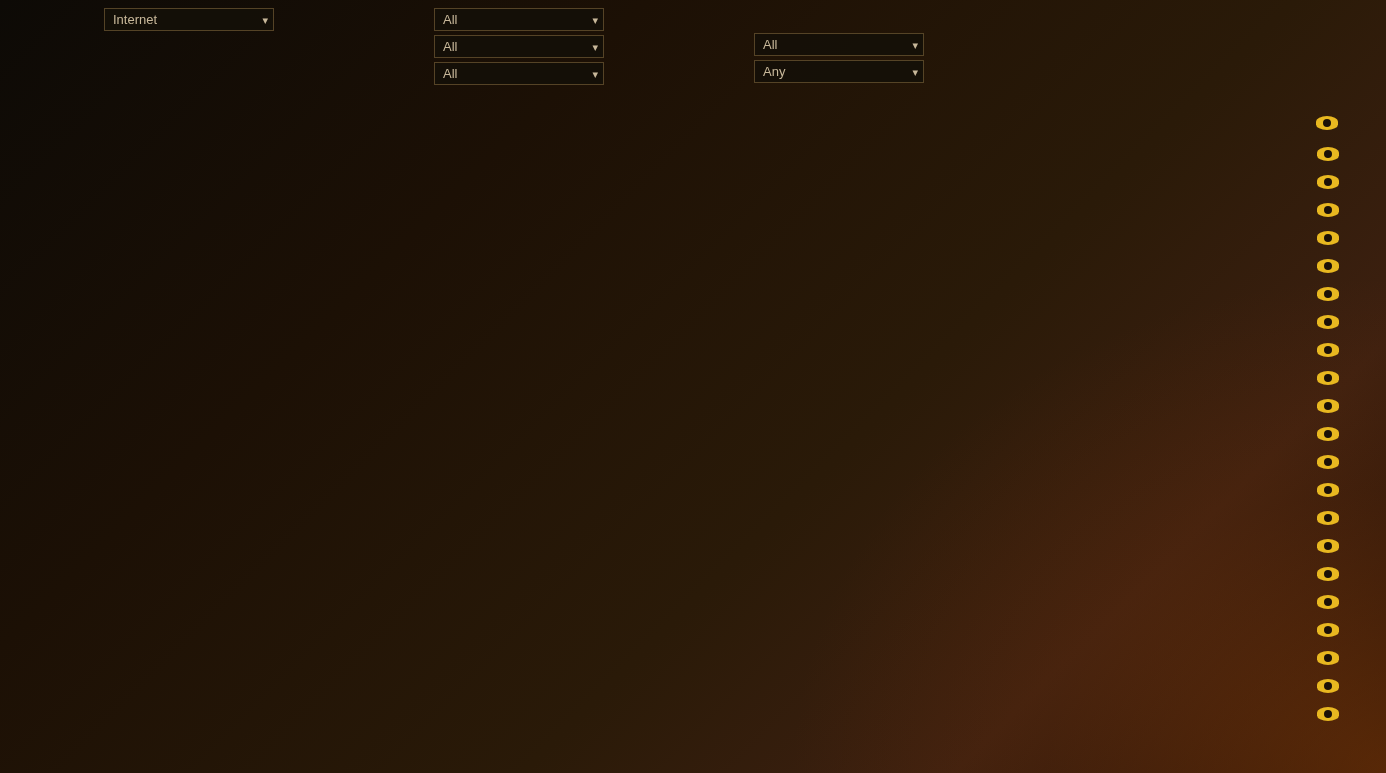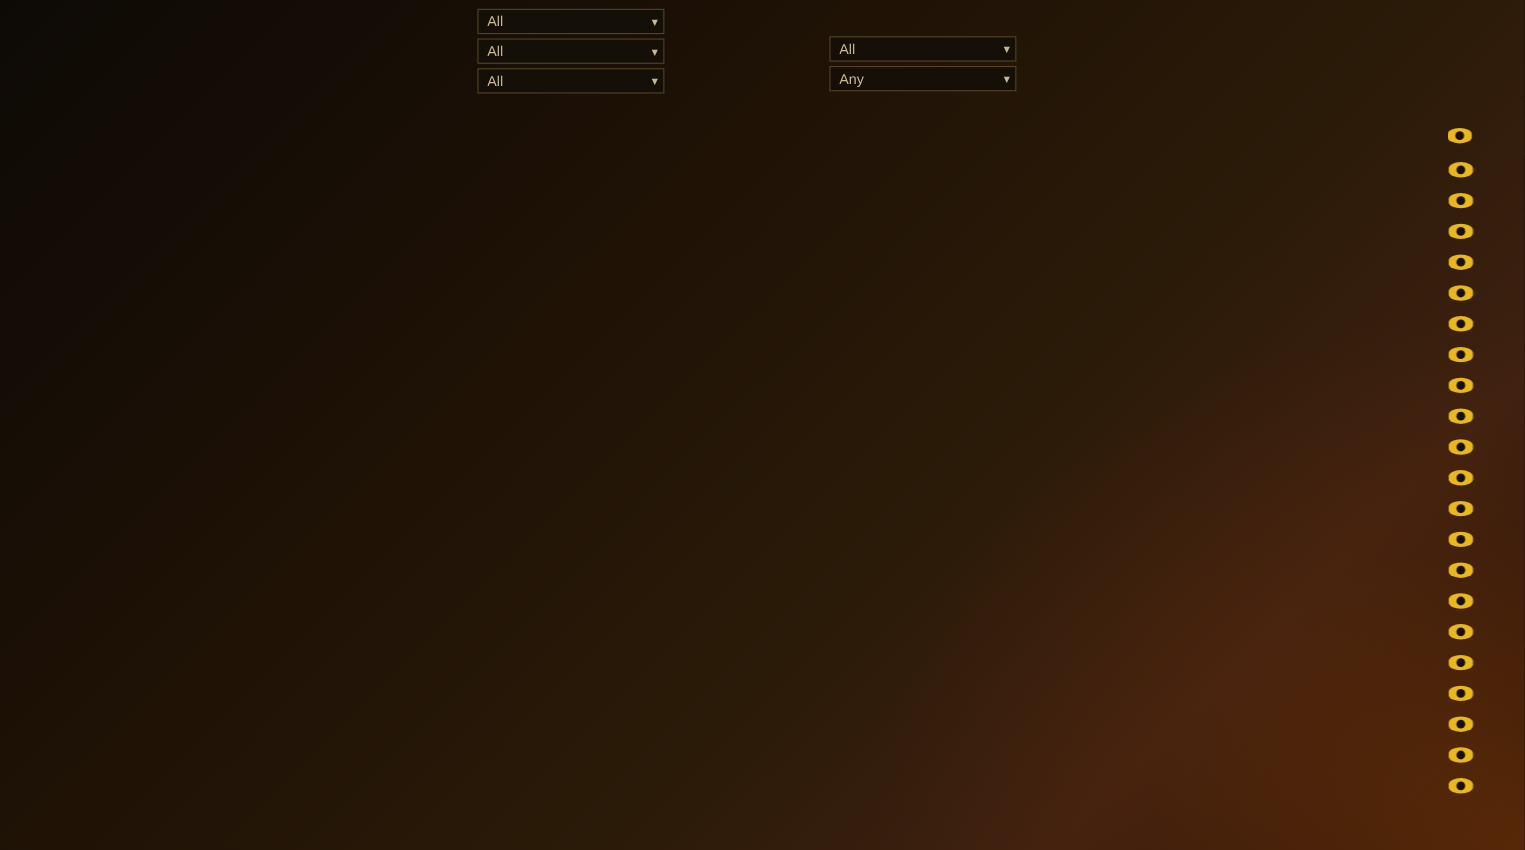--- a/index.html
+++ b/index.html
@@ -338,20 +338,31 @@
 </head>
 <body>
 
 <div class="main-container">
   <div class="bg-overlay"></div>
   <div class="bg-fire"></div>
 
   <div class="top-bar">
 
     <div class="filter-section">
+      <div class="filter-row">
+        <span class="filter-label">Filter</span>
+        <div class="select-wrapper">
+          <select class="filter-select">
+            <option>Internet</option>
+            <option>LAN</option>
+            <option>History</option>
+            <option>Favorites</option>
+          </select>
+        </div>
+      </div>
       <div class="server-name-row">
         <span class="server-name-label">Server Name</span>
         <input class="server-name-input" type="text" value="" style="">
         <button class="clear-btn">CLEAR</button>
       </div>
       <div class="max-ping-row">
         <span class="filter-label">Maximum Ping</span>
         <button class="clear-btn">CLEAR</button>
       </div>
     </div>

